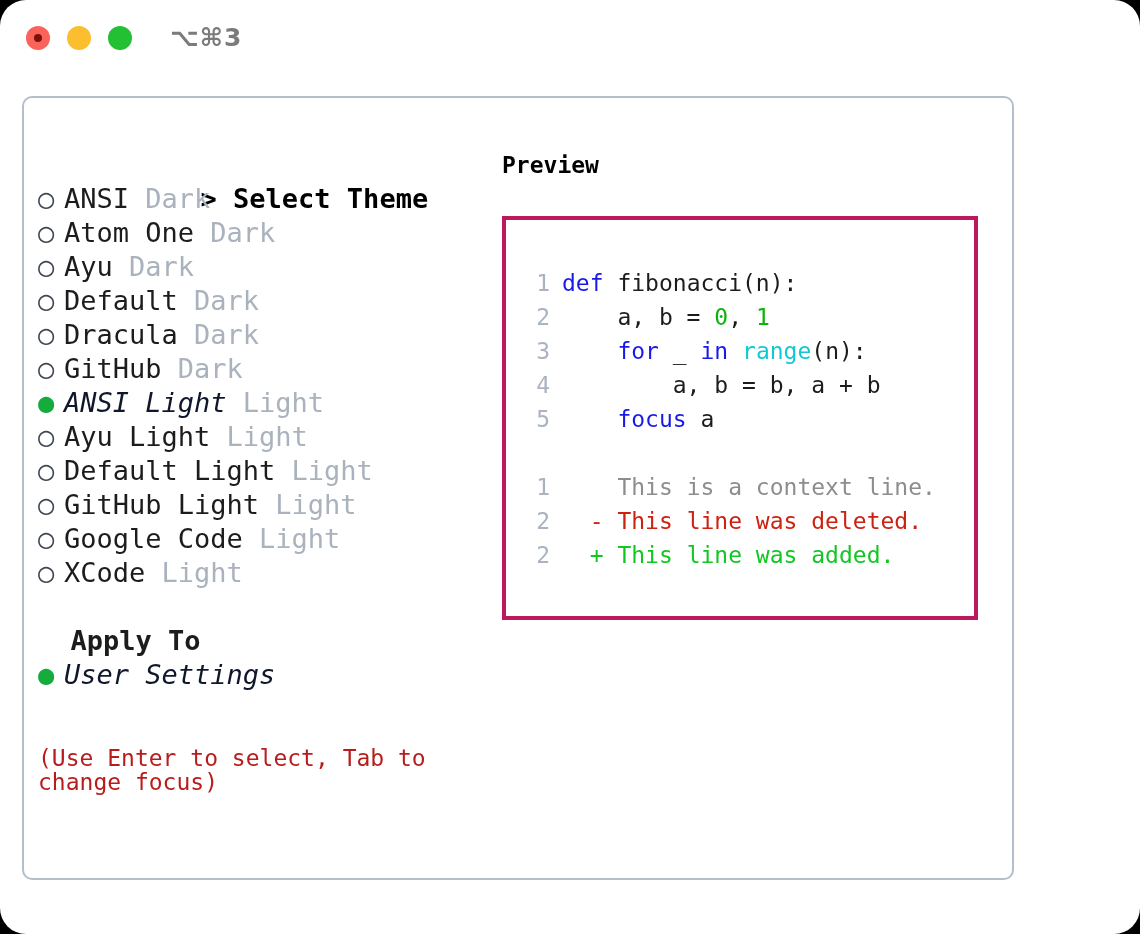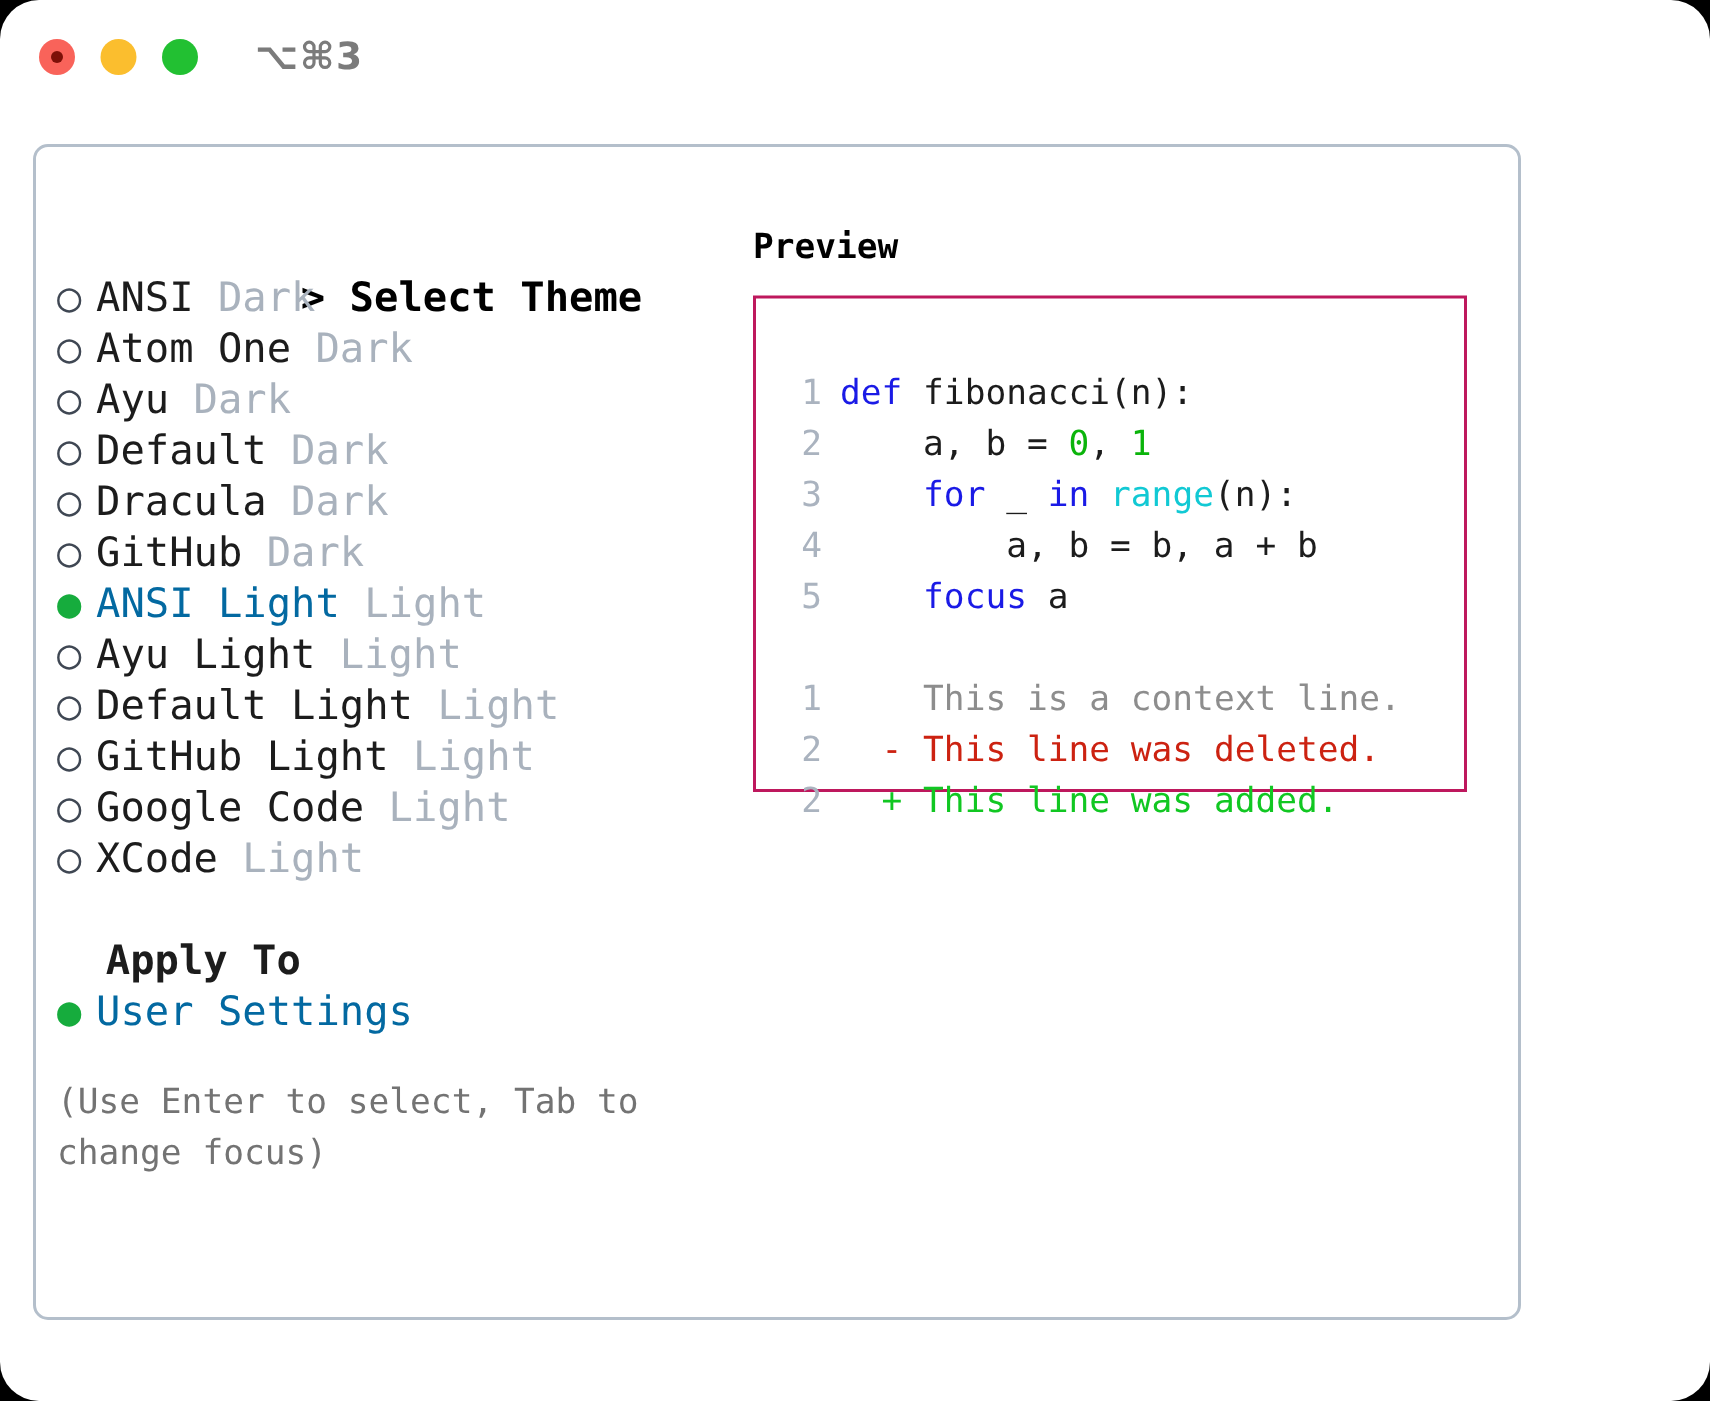--- a/index.html
+++ b/index.html
@@ -116,58 +116,58 @@
     font-weight: 700;
     color: #000000;
   }
   .marker {
     display: inline-block;
     width: 26px;
     color: #3f4753;
   }
   .marker.sel { color: #16ac3d; }
   .theme-name { color: #1c1c1c; }
-  .row.selected .theme-name { color: #0369a1; }
+  .row.selected .theme-name { color: #0f172a; font-style: italic; }
   .theme-kind { color: #a9b2bd; }
 
   .spacer { height: 34px; }
 
   .subhead {
     font-weight: 700;
     color: #1c1c1c;
   }
 
   .hint {
-    margin-top: 26px;
+    margin-top: 54px;
     font-size: 23px;
-    line-height: 34px;
-    color: #737373;
+    line-height: 24px;
+    color: #b91c1c;
     width: 410px;
     white-space: normal;
   }
 
   
   .right-col {
     position: absolute;
     left: 478px;
     top: 50px;
     width: 500px;
   }
   .preview-title {
     font-size: 23px;
     line-height: 34px;
     font-weight: 700;
     color: #000000;
     white-space: pre;
   }
   .preview-box {
-    margin-top: 15px;
+    margin-top: 34px;
     width: 476px;
-    height: 331px;
-    border: 2px solid #be185d;
+    height: 404px;
+    border: 4px solid #be185d;
     box-sizing: border-box;
     background: #ffffff;
     padding: 46px 0 0 18px;
   }
 
   .code-line {
     font-size: 23px;
     line-height: 34px;
     white-space: pre;
     color: #1c1c1c;

